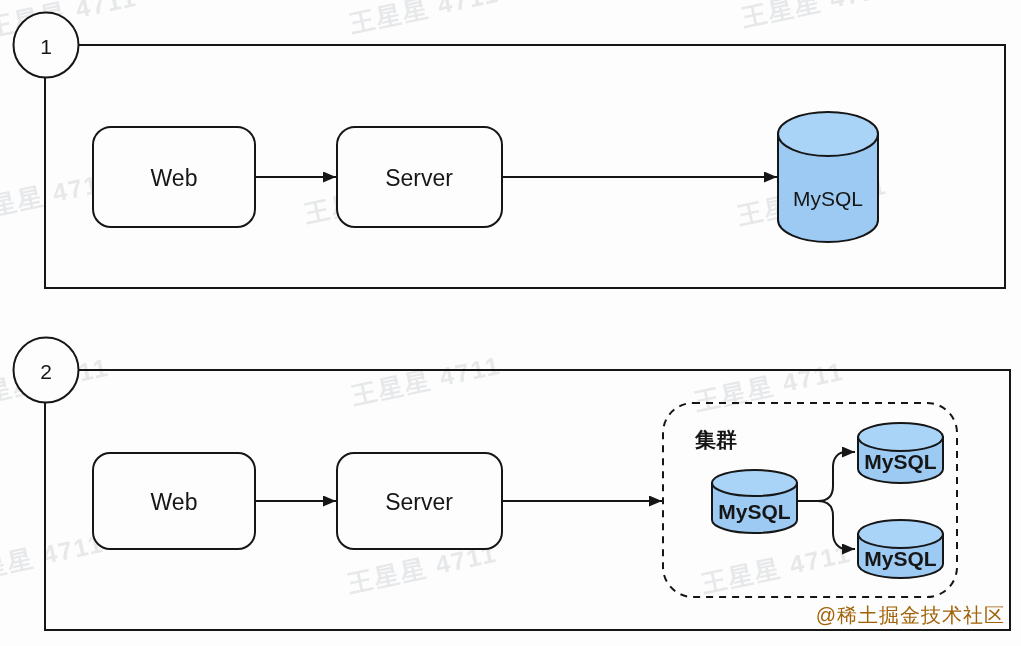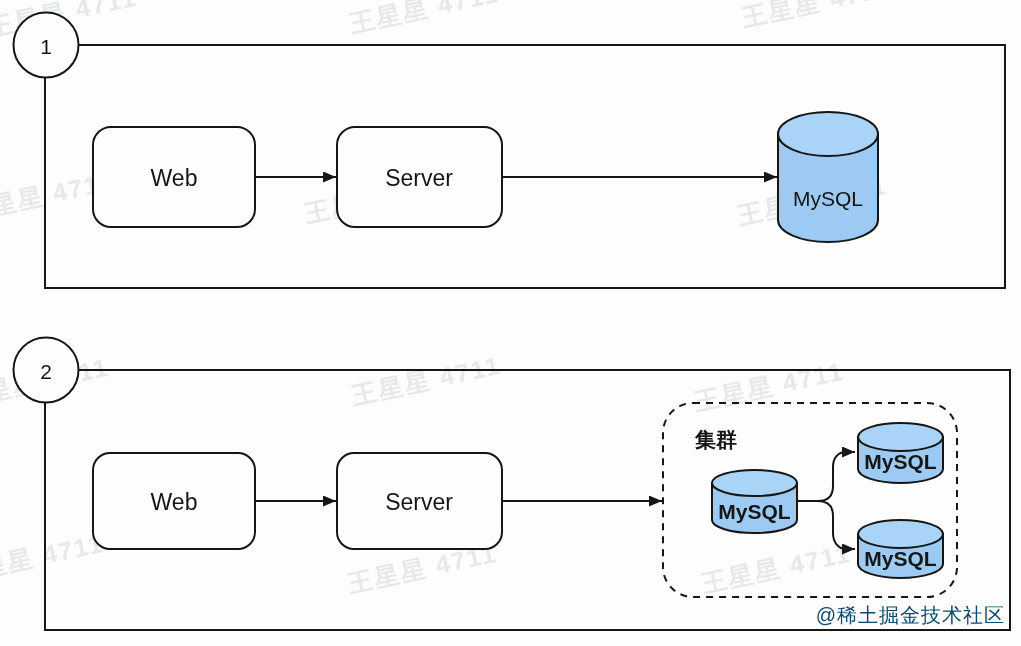--- a/index.html
+++ b/index.html
@@ -11,21 +11,21 @@
   .canvas{position:relative;width:1021px;height:646px;background:#fdfdfd;}
   .diagram-svg{position:absolute;left:0;top:0;z-index:2;}
   .watermark{
     position:absolute;z-index:1;
     color:#e6e8ea;font-size:25px;font-weight:600;letter-spacing:2px;
     white-space:nowrap;transform:rotate(-12deg);transform-origin:left center;
     user-select:none;pointer-events:none;
   }
   .attribution{
     position:absolute;z-index:3;top:602px;right:16px;
-    color:#0c4a6e;font-size:20px;letter-spacing:1px;white-space:nowrap;
+    color:#a16207;font-size:20px;letter-spacing:1px;white-space:nowrap;
   }
   
   text{font-family:"Liberation Sans",sans-serif;fill:#161616;}
   .t-node{font-size:23px;font-weight:400;}
   .t-badge{font-size:21px;font-weight:400;}
   .t-db1{font-size:21px;font-weight:500;}
   .t-db2{font-size:21px;font-weight:600;}
   .t-cluster{font-size:21px;font-weight:600;}
   .shape{stroke:#161616;stroke-width:2;fill:#fdfdfd;}
   .nofill{fill:none;}

